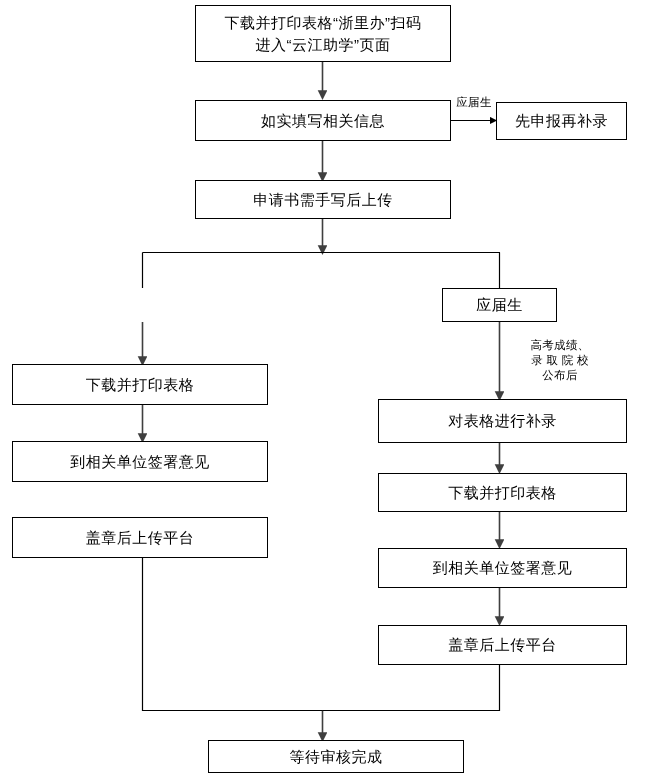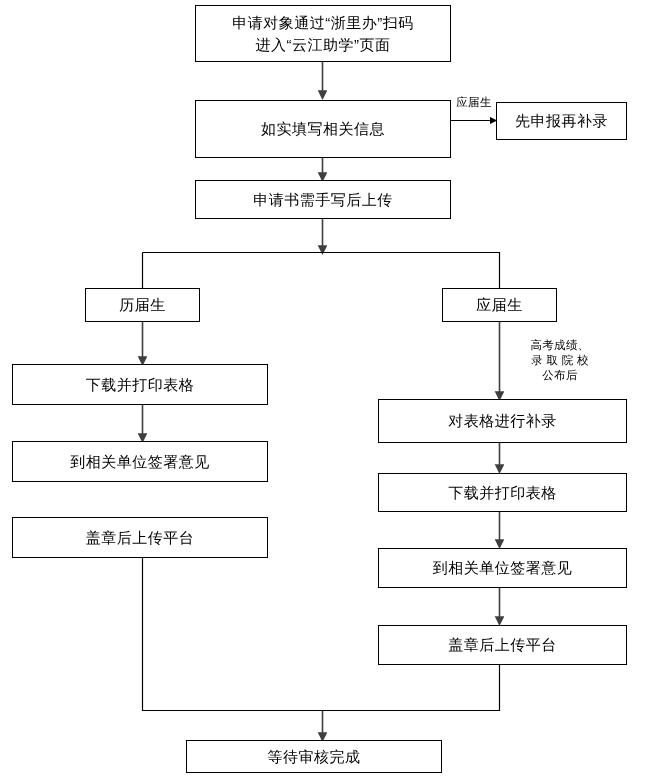--- a/index.html
+++ b/index.html
@@ -101,32 +101,31 @@
       <path d="M142.5,252.5 L500,252.5"></path>
       <path d="M142.5,252.5 L142.5,288"></path>
       <path d="M499.5,252.5 L499.5,288"></path>
 
       <path d="M142.5,558 L142.5,710.5 L322.5,710.5"></path>
 
       <path d="M499.5,665 L499.5,710.5 L322.5,710.5"></path>
     </g>
   </svg>
 
-  <div class="node" style="left:195px; top:5px; width:256px; height:57px;">申请对象通过“浙里办”扫码
+  <div class="node" style="left:195px; top:5px; width:256px; height:57px;">下载并打印表格“浙里办”扫码
 进入“云江助学”页面</div>
 
-  <div class="node" style="left:195px; top:100px; width:256px; height:58px;">如实填写相关信息</div>
+  <div class="node" style="left:195px; top:100px; width:256px; height:41px;">如实填写相关信息</div>
 
   <div class="edge-label" style="left:452px; top:95px; width:44px;">应届生</div>
 
   <div class="node" style="left:195px; top:180px; width:256px; height:39px;">申请书需手写后上传</div>
 
   <div class="node" style="left:496px; top:102px; width:131px; height:38px;">先申报再补录</div>
 
-  <div class="node" style="left:85px; top:288px; width:115px; height:34px;">历届生</div>
 
   <div class="node" style="left:442px; top:288px; width:115px; height:34px;">应届生</div>
 
   <div class="note" style="left:505px; top:338px; width:110px;">高考成绩、
 录 取 院 校
 公布后</div>
 
   <div class="node" style="left:12px; top:364px; width:256px; height:41px;">下载并打印表格</div>
 
   <div class="node" style="left:12px; top:441px; width:256px; height:41px;">到相关单位签署意见</div>
@@ -134,15 +133,15 @@
   <div class="node" style="left:12px; top:517px; width:256px; height:41px;">盖章后上传平台</div>
 
   <div class="node" style="left:378px; top:399px; width:249px; height:44px;">对表格进行补录</div>
 
   <div class="node" style="left:378px; top:473px; width:249px; height:39px;">下载并打印表格</div>
 
   <div class="node" style="left:378px; top:548px; width:249px; height:40px;">到相关单位签署意见</div>
 
   <div class="node" style="left:378px; top:625px; width:249px; height:40px;">盖章后上传平台</div>
 
-  <div class="node" style="left:186px; top:740px; width:256px; height:33px;">等待审核完成</div>
+  <div class="node" style="left:208px; top:740px; width:256px; height:33px;">等待审核完成</div>
 
 </div>
 
 </body></html>

